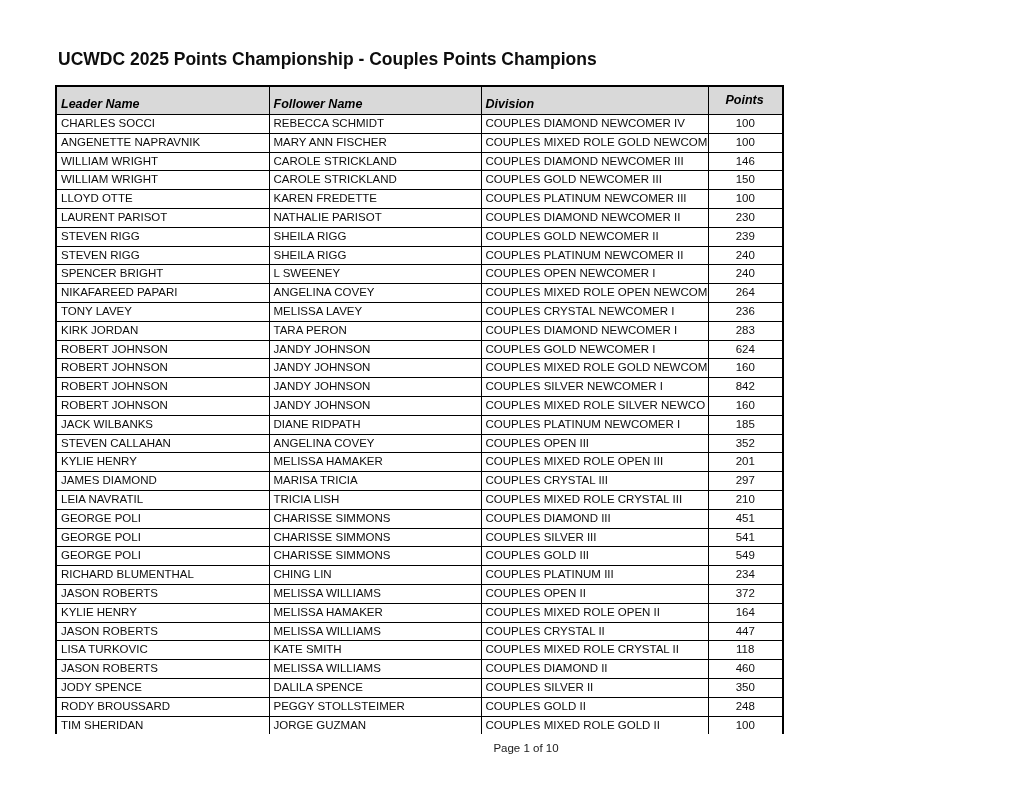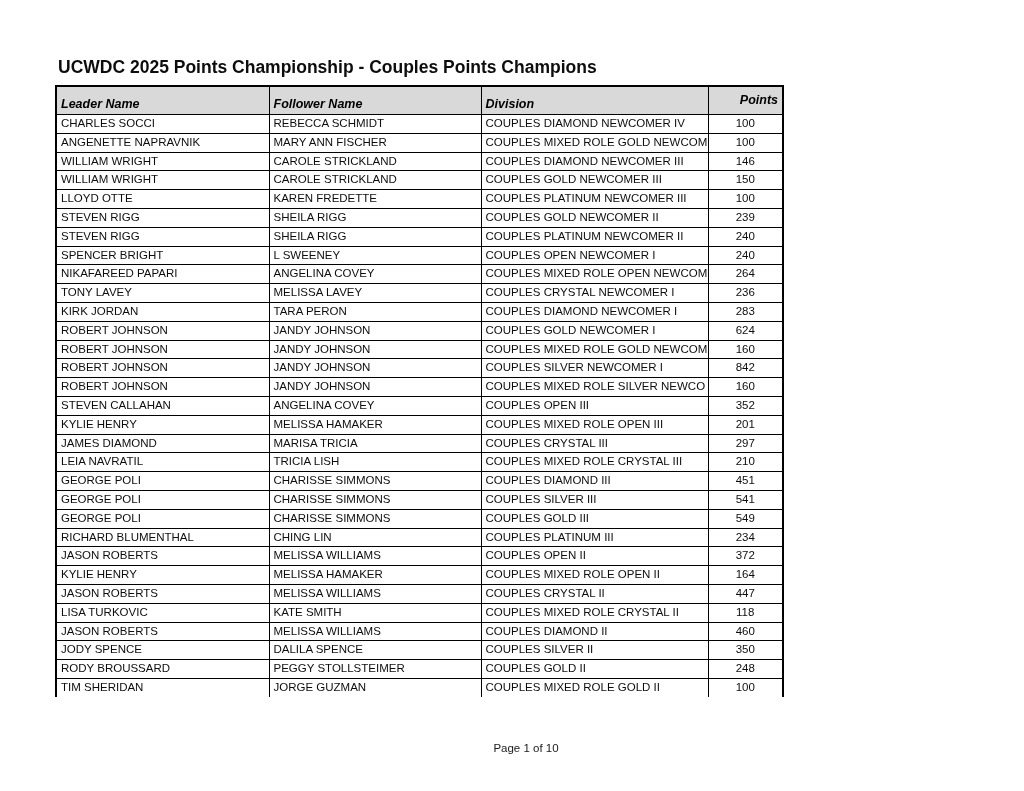--- a/index.html
+++ b/index.html
@@ -16,21 +16,20 @@
     overflow: hidden;
   }
   .doc-title {
     position: absolute;
     left: 58px;
     top: 49px;
     font-size: 17.5px;
     font-weight: bold;
     color: #0d0d0d;
     white-space: nowrap;
-    margin-top: 8px;
   }
   table.points-table {
     position: absolute;
     left: 55px;
     top: 85px;
     width: 727px;
     border-collapse: collapse;
     table-layout: fixed;
     border: 2px solid #000000;
     border-bottom: 0;
@@ -43,22 +42,22 @@
     text-align: left;
     height: 19px;
     line-height: 19px;
     padding: 8px 2px 0 4px;
     border: 1px solid #000000;
     border-top: 2px solid #000000;
     white-space: nowrap;
     overflow: hidden;
   }
   table.points-table th.col-points {
-    text-align: right;
-    padding: 0 4px;
+    text-align: left;
+    padding: 0 17px;
   }
   table.points-table td {
     font-size: 11.5px;
     height: 17.8px;
     line-height: 17.8px;
     padding: 0 2px 0 4px;
     border: 1px solid #000000;
     white-space: nowrap;
     overflow: hidden;
     color: #0d0d0d;
@@ -126,20 +125,26 @@
         <td>COUPLES GOLD NEWCOMER III</td>
         <td class="cell-points">150</td>
       </tr>
       <tr>
         <td>LLOYD OTTE</td>
         <td>KAREN FREDETTE</td>
         <td>COUPLES PLATINUM NEWCOMER III</td>
         <td class="cell-points">100</td>
       </tr>
       <tr>
+        <td>LAURENT PARISOT</td>
+        <td>NATHALIE PARISOT</td>
+        <td>COUPLES DIAMOND NEWCOMER II</td>
+        <td class="cell-points">230</td>
+      </tr>
+      <tr>
         <td>STEVEN RIGG</td>
         <td>SHEILA RIGG</td>
         <td>COUPLES GOLD NEWCOMER II</td>
         <td class="cell-points">239</td>
       </tr>
       <tr>
         <td>STEVEN RIGG</td>
         <td>SHEILA RIGG</td>
         <td>COUPLES PLATINUM NEWCOMER II</td>
         <td class="cell-points">240</td>
@@ -184,20 +189,26 @@
         <td>ROBERT JOHNSON</td>
         <td>JANDY JOHNSON</td>
         <td>COUPLES SILVER NEWCOMER I</td>
         <td class="cell-points">842</td>
       </tr>
       <tr>
         <td>ROBERT JOHNSON</td>
         <td>JANDY JOHNSON</td>
         <td>COUPLES MIXED ROLE SILVER NEWCO</td>
         <td class="cell-points">160</td>
+      </tr>
+      <tr>
+        <td>JACK WILBANKS</td>
+        <td>DIANE RIDPATH</td>
+        <td>COUPLES PLATINUM NEWCOMER I</td>
+        <td class="cell-points">185</td>
       </tr>
       <tr>
         <td>STEVEN CALLAHAN</td>
         <td>ANGELINA COVEY</td>
         <td>COUPLES OPEN III</td>
         <td class="cell-points">352</td>
       </tr>
       <tr>
         <td>KYLIE HENRY</td>
         <td>MELISSA HAMAKER</td>

